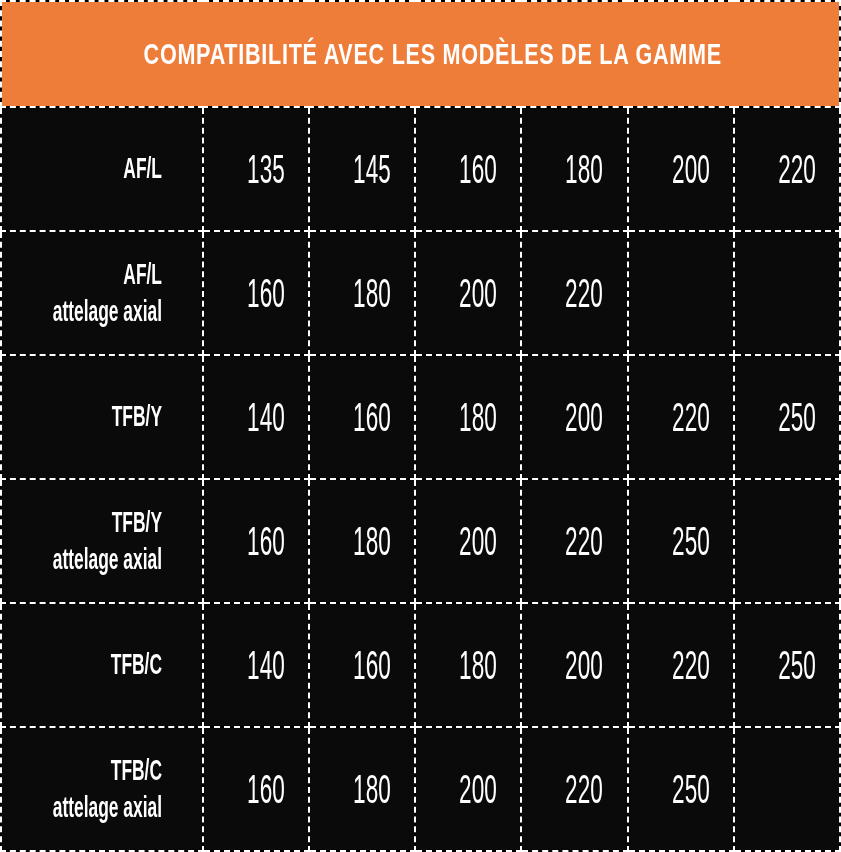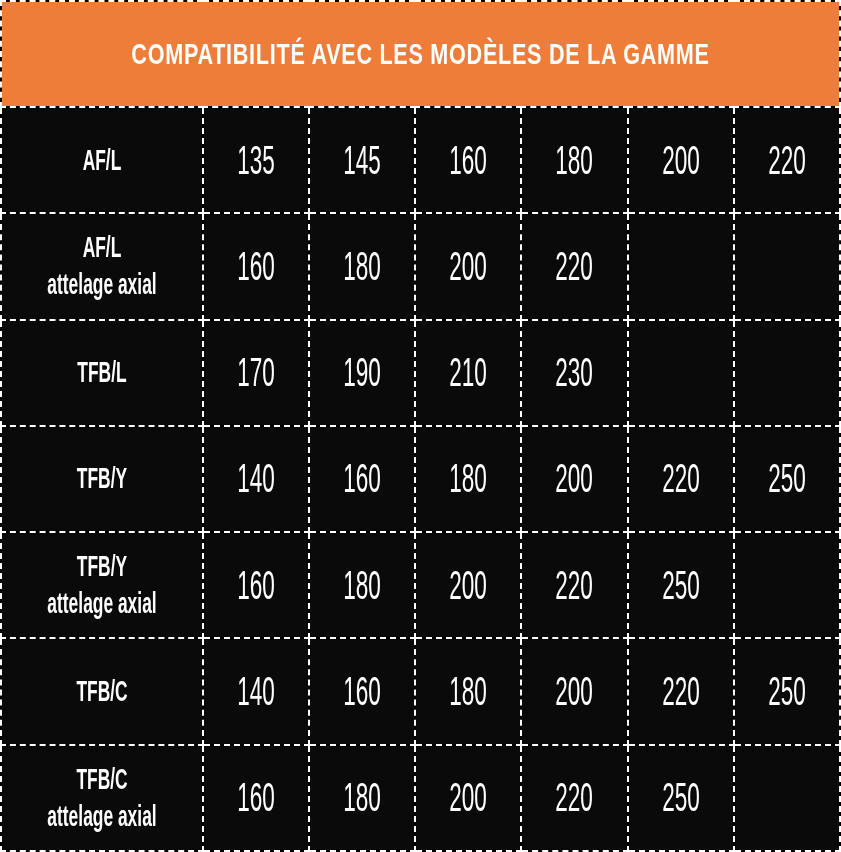--- a/index.html
+++ b/index.html
@@ -12,21 +12,21 @@
   }
   table.compat {
     width: 841px;
     height: 852px;
     border-collapse: collapse;
     table-layout: fixed;
   }
   th, td {
     border: 2px dashed #ffffff;
     background: #0a0a0a;
-    text-align: center;
+    text-align: right;
     vertical-align: middle;
     padding: 0;
     overflow: hidden;
   }
   th.hdr {
     background: #EF7D3A;
     height: 106px;
   }
   tr.datarow { height: 106px; }
   .cond {
@@ -119,44 +119,20 @@
           </td>
         <td>
             <span class="cond num"></span>
           </td>
         <td>
             <span class="cond num"></span>
           </td>
       </tr>
       <tr class="datarow">
         <td>
-          <span class="cond lbl">TFB/L</span>
-          <span class="cond lbl"></span>
-        </td>
-        <td>
-            <span class="cond num">170</span>
-          </td>
-        <td>
-            <span class="cond num">190</span>
-          </td>
-        <td>
-            <span class="cond num">210</span>
-          </td>
-        <td>
-            <span class="cond num">230</span>
-          </td>
-        <td>
-            <span class="cond num"></span>
-          </td>
-        <td>
-            <span class="cond num"></span>
-          </td>
-      </tr>
-      <tr class="datarow">
-        <td>
           <span class="cond lbl">TFB/Y</span>
           <span class="cond lbl"></span>
         </td>
         <td>
             <span class="cond num">140</span>
           </td>
         <td>
             <span class="cond num">160</span>
           </td>
         <td>

